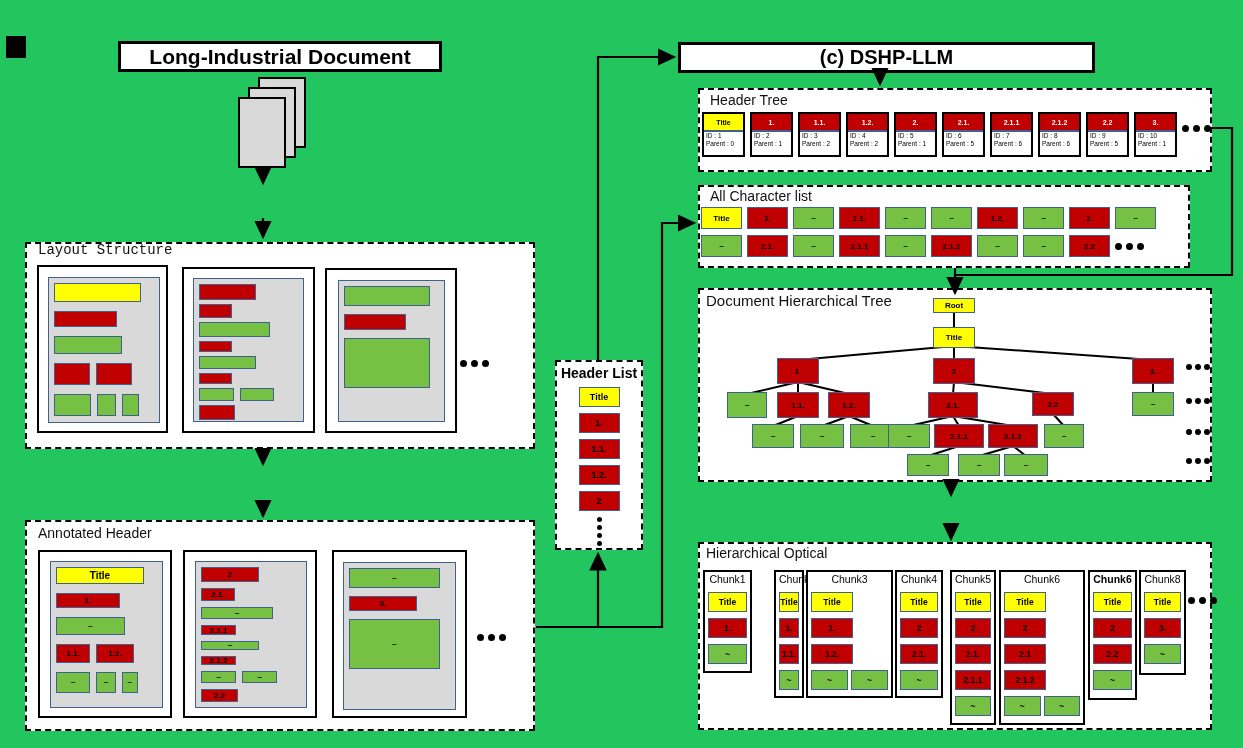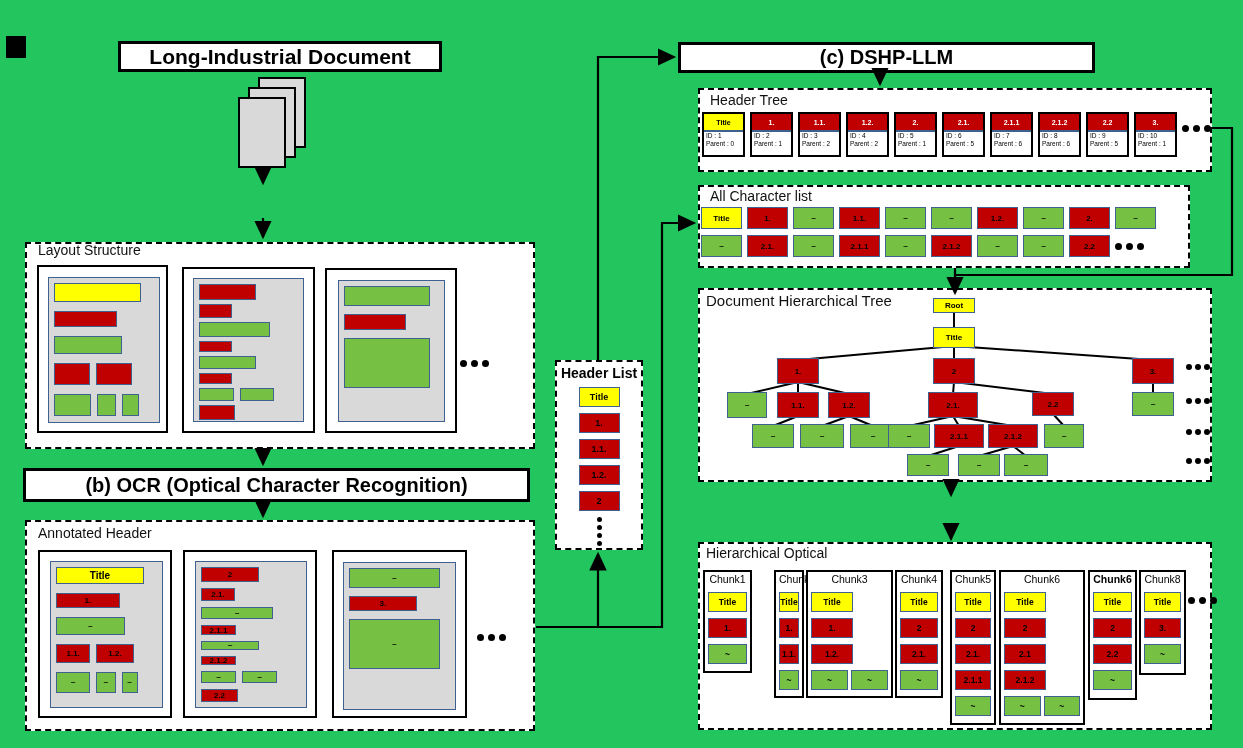--- a/index.html
+++ b/index.html
@@ -49,21 +49,21 @@
   </div>
 
   <div>
     <div class="doc-sheet" style="left:258px;top:77px;width:48px;height:71px;"></div>
     <div class="doc-sheet" style="left:248px;top:87px;width:48px;height:71px;"></div>
     <div class="doc-sheet" style="left:238px;top:97px;width:48px;height:71px;"></div>
   </div>
 
 
   <div class="dashed-box" style="left:25px;top:242px;width:510px;height:207px;"></div>
-  <div class="sec-label" style="left:38px;top:242px;">Layout Structure</div>
+  <div class="sec-label" style="left:38px;top:242px;font-family:Liberation Mono, monospace;">Layout Structure</div>
   <div id="layout-pages">
       <div class="page" style="left: 37px; top: 265px; width: 131px; height: 168px;">
         <div class="page-inner" style="left: 9px; top: 10px; width: 112px; height: 146px;">
           <div class="blk-row" style="margin-bottom: 9px;">
             <div class="blk" style="width: 87%; height: 19px; background: rgb(255, 255, 0);"></div>
           </div>
           <div class="blk-row" style="margin-bottom: 9px;">
             <div class="blk" style="width: 63%; height: 16px; background: rgb(192, 0, 0);"></div>
           </div>
           <div class="blk-row" style="margin-bottom: 9px;">
@@ -122,23 +122,20 @@
           </div>
         </div>
       </div>
     </div>
   <div class="dots" style="left: 460px; top: 360px; gap: 4px;">
       <div class="dot" style="height: 7px; width: 7px;"></div>
       <div class="dot" style="height: 7px; width: 7px;"></div>
       <div class="dot" style="height: 7px; width: 7px;"></div>
     </div>
 
-  <div class="step-box" style="left:23px;top:468px;width:507px;height:34px;">
-    <span>(b) OCR (Optical Character Recognition)</span>
-  </div>
 
   <div class="dashed-box" style="left:25px;top:520px;width:510px;height:211px;"></div>
   <div class="sec-label" style="left:38px;top:525px;">Annotated Header</div>
   <div id="annotated-pages">
       <div class="page" style="left: 38px; top: 550px; width: 134px; height: 168px;">
         <div class="page-inner" style="left: 10px; top: 9px; width: 113px; height: 147px;">
           <div class="blk-row" style="margin-bottom: 9px;">
             <div class="blk" style="width: 87%; height: 17px; background: rgb(255, 255, 0); font-size: 10px;">Title</div>
           </div>
           <div class="blk-row" style="margin-bottom: 9px;">

